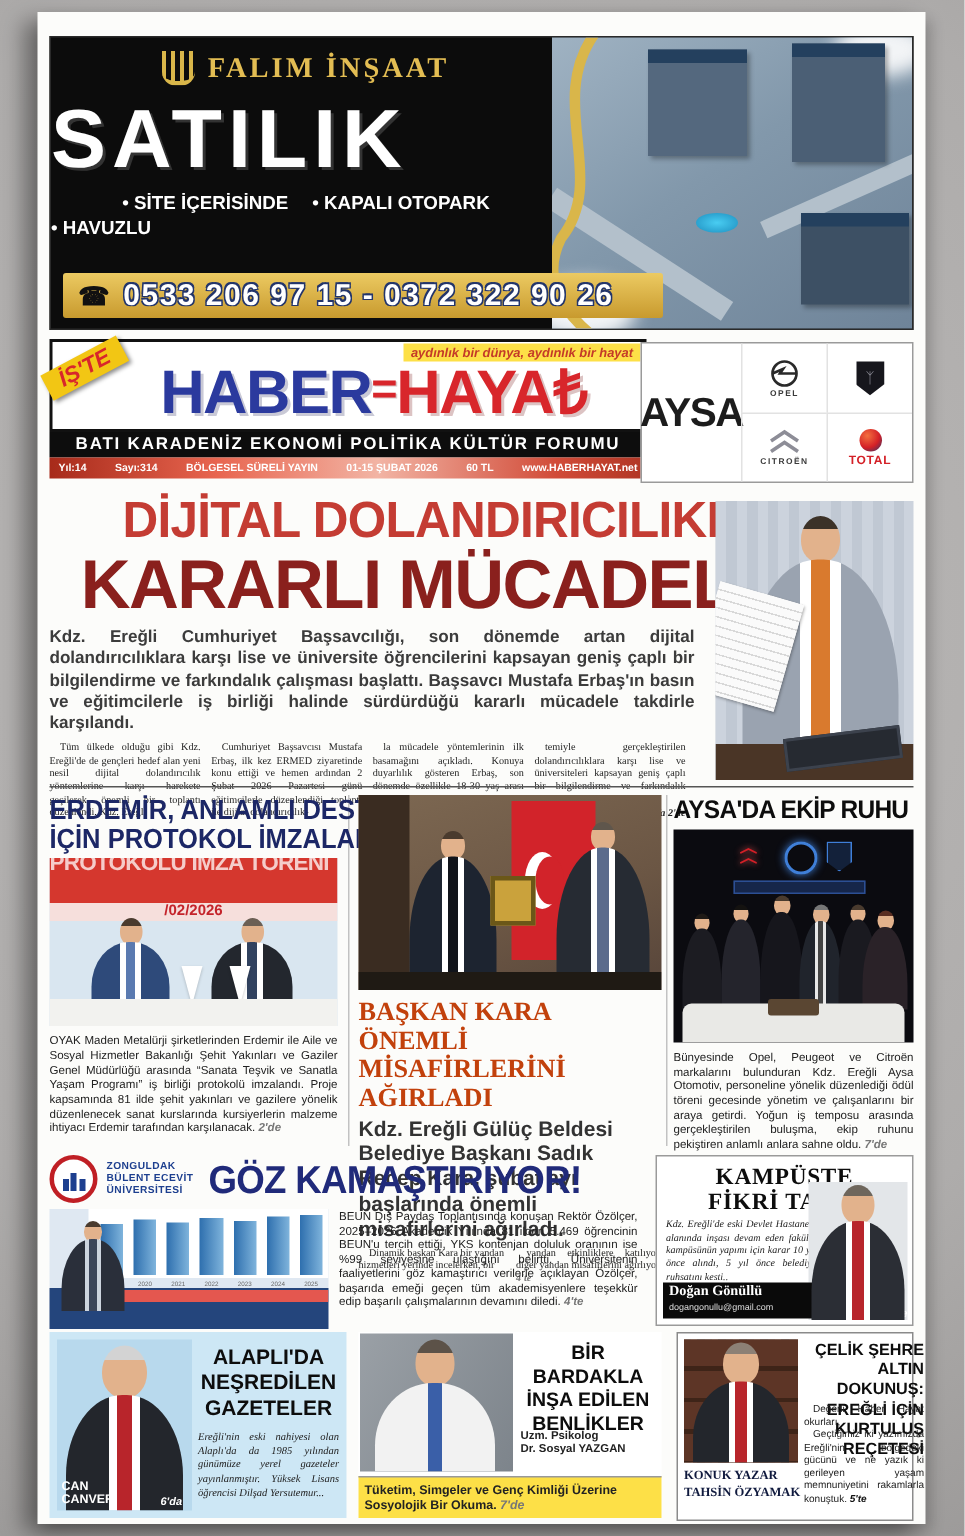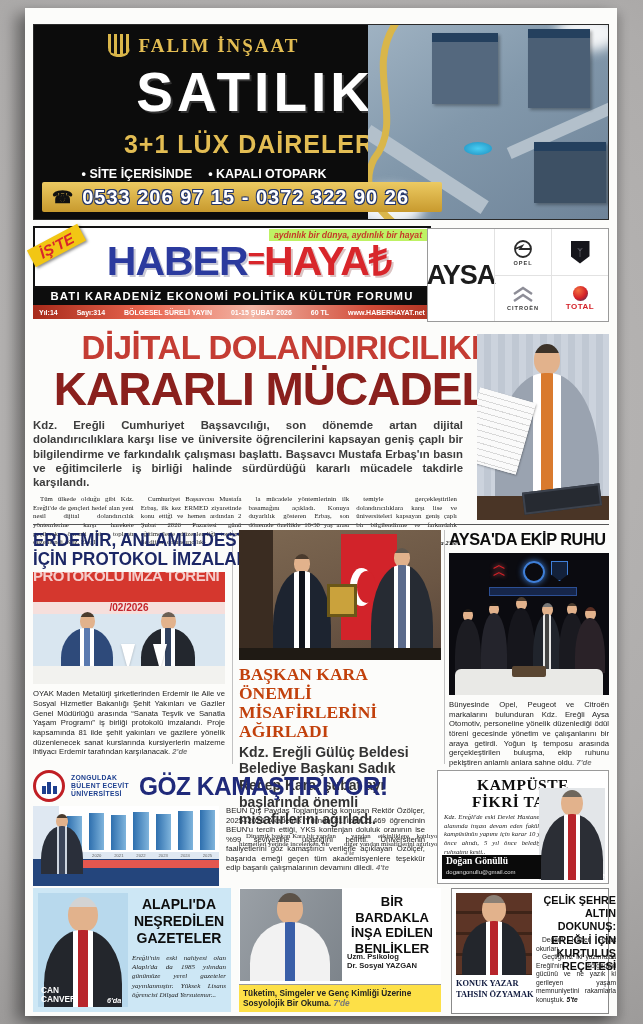--- a/index.html
+++ b/index.html
@@ -11,21 +11,21 @@
   .person{position:absolute;z-index:1}
   .person .head{width:var(--hw,14px);height:calc(var(--hw,14px)*1.18);margin:0 auto;border-radius:50% 50% 46% 46%;
         background:linear-gradient(var(--hair,#4a3b2e) 0 28%,var(--skin,#e2b28c) 28%)}
   .person .torso{height:calc(100% - var(--hw,14px)*1.18 + 2px);margin-top:-2px;background:var(--suit,#333);
         border-radius:48% 48% 0 0/70% 70% 0 0}
   .person.tie .torso{background:linear-gradient(90deg,var(--suit,#333) 0 37%,var(--shirt,#fff) 37% 44%,
         var(--tie,#a11) 44% 56%,var(--shirt,#fff) 56% 63%,var(--suit,#333) 63% 100%);
         border-radius:48% 48% 0 0/70% 70% 0 0}
   
   .ad{position:absolute;top:16px;left:8px;right:8px;height:194px;background:#0c0c0c;border:1px solid #2a2a2a}
-  .ad-text{position:absolute;left:0;top:0;width:340px;height:100%;text-align:right}
+  .ad-text{position:absolute;left:0;top:0;width:340px;height:100%;text-align:left}
   .ad-logo-row{margin-top:9px;display:flex;justify-content:center;align-items:center;gap:8px}
   .bldg-icon{width:22px;height:20px;border-bottom:3px solid #d9b64a;border-radius:0 0 40% 40%;
         background:repeating-linear-gradient(90deg,#d9b64a 0 3px,transparent 3px 6px)}
   .ad-brand{font-family:"Liberation Serif",serif;font-weight:700;font-size:19px;color:#e3bd53;letter-spacing:2px}
   .ad-title{font-size:55px;font-weight:900;color:#fff;letter-spacing:4px;line-height:1;margin-top:8px;
         text-shadow:2px 2px 0 #333}
   .ad-sub{font-size:25px;font-weight:900;color:#e3bd53;margin-top:10px;letter-spacing:1px}
   .ad-feat{font-size:12.5px;font-weight:800;color:#fff;margin-top:8px;display:flex;justify-content:center;gap:16px}
   .ad-feat2{font-size:12.5px;font-weight:800;color:#fff;margin-top:3px}
   .ad-phone{position:absolute;left:8px;bottom:7px;width:400px;height:30px;z-index:3;
@@ -39,21 +39,21 @@
   .bldg{position:absolute;background:#54687e;border-top:9px solid #24405e;box-shadow:2px 2px 3px rgba(0,0,0,.3)}
   .pool{position:absolute;width:28px;height:13px;border-radius:50%;background:radial-gradient(#49cdf2,#1e8fc0)}
   .walk{position:absolute;background:#b3c0cb;transform:rotate(33deg)}
   .swoosh{position:absolute;left:-8px;top:0;height:100%}
   
   .masthead{position:absolute;top:218px;left:8px;right:8px;height:96px}
   .mast-left{position:absolute;left:0;top:0;width:398px}
   .mast-box{position:relative;height:58px;border:2px solid #111;background:#fff;overflow:visible}
   .ribbon{position:absolute;left:-7px;top:8px;transform:rotate(-28deg);background:#f2c614;color:#d8262b;
         font-weight:900;font-style:italic;font-size:15px;padding:1px 10px;box-shadow:1px 2px 3px rgba(0,0,0,.45);z-index:3}
-  .tagline{position:absolute;right:2px;top:1px;background:#bef264;color:#c43a28;font-size:8.6px;font-weight:700;
+  .tagline{position:absolute;right:2px;top:1px;background:#fde047;color:#c43a28;font-size:8.6px;font-weight:700;
         font-style:italic;padding:1px 5px}
   .mast-title{position:absolute;left:34px;right:0;top:13px;text-align:center;font-weight:900;font-size:41px;
         line-height:1;letter-spacing:-1px;white-space:nowrap}
   .mt-blue{color:#2b3a9e;text-shadow:2px 2px 0 #c9c9d6}
   .mt-eq{color:#d8262b;font-size:30px;vertical-align:6px;text-shadow:1px 1px 0 #d9c9c9}
   .mt-red{color:#d8262b;text-shadow:2px 2px 0 #dcc3c3}
   .mt-t{color:#d8262b;text-shadow:2px 2px 0 #dcc3c3;font-weight:900}
   .mast-black{height:17px;background:#0d0d0d;color:#fff;font-size:11.3px;font-weight:700;letter-spacing:1.2px;
         text-align:center;line-height:17px;white-space:nowrap}
   .mast-red{height:14px;background:linear-gradient(90deg,#a72a1a,#e8654f 28%,#f2b4a4 55%,#d14b38 85%,#b03524);
@@ -187,21 +187,20 @@
 
 <div class="paper">
 
   <section class="ad">
     <div class="ad-text">
       <div class="ad-logo-row">
         <span class="bldg-icon"></span>
         <span class="ad-brand">FALIM İNŞAAT</span>
       </div>
       <div class="ad-title">SATILIK</div>
-      <div class="ad-sub">3+1 LÜX DAİRELER</div>
       <div class="ad-feat">
         <span>• SİTE İÇERİSİNDE</span>
         <span>• KAPALI OTOPARK</span>
       </div>
       <div class="ad-feat2">• HAVUZLU</div>
     </div>
     <div class="ad-img">
       <span class="cloud" style="left:-14px;bottom:-8px;width:70px;height:40px"></span>
       <span class="cloud" style="right:-12px;top:-10px;width:64px;height:36px"></span>
       <span class="walk" style="left:-12px;bottom:42px;width:140px;height:15px"></span>

